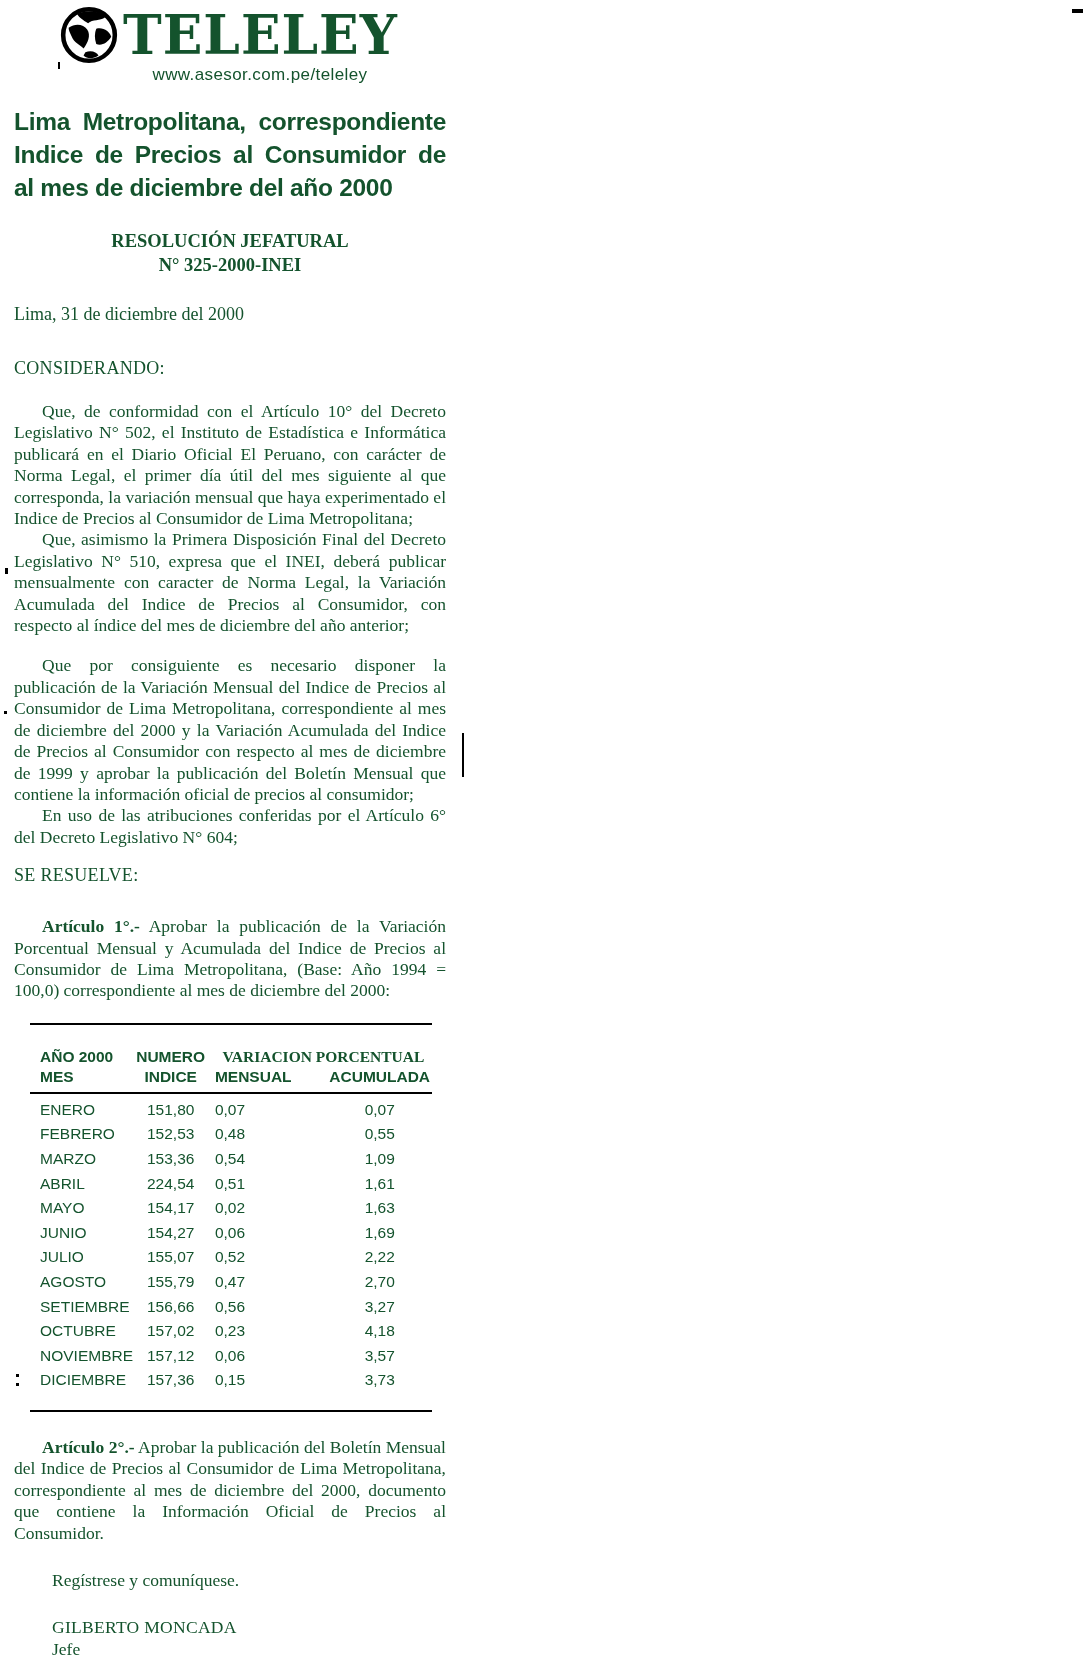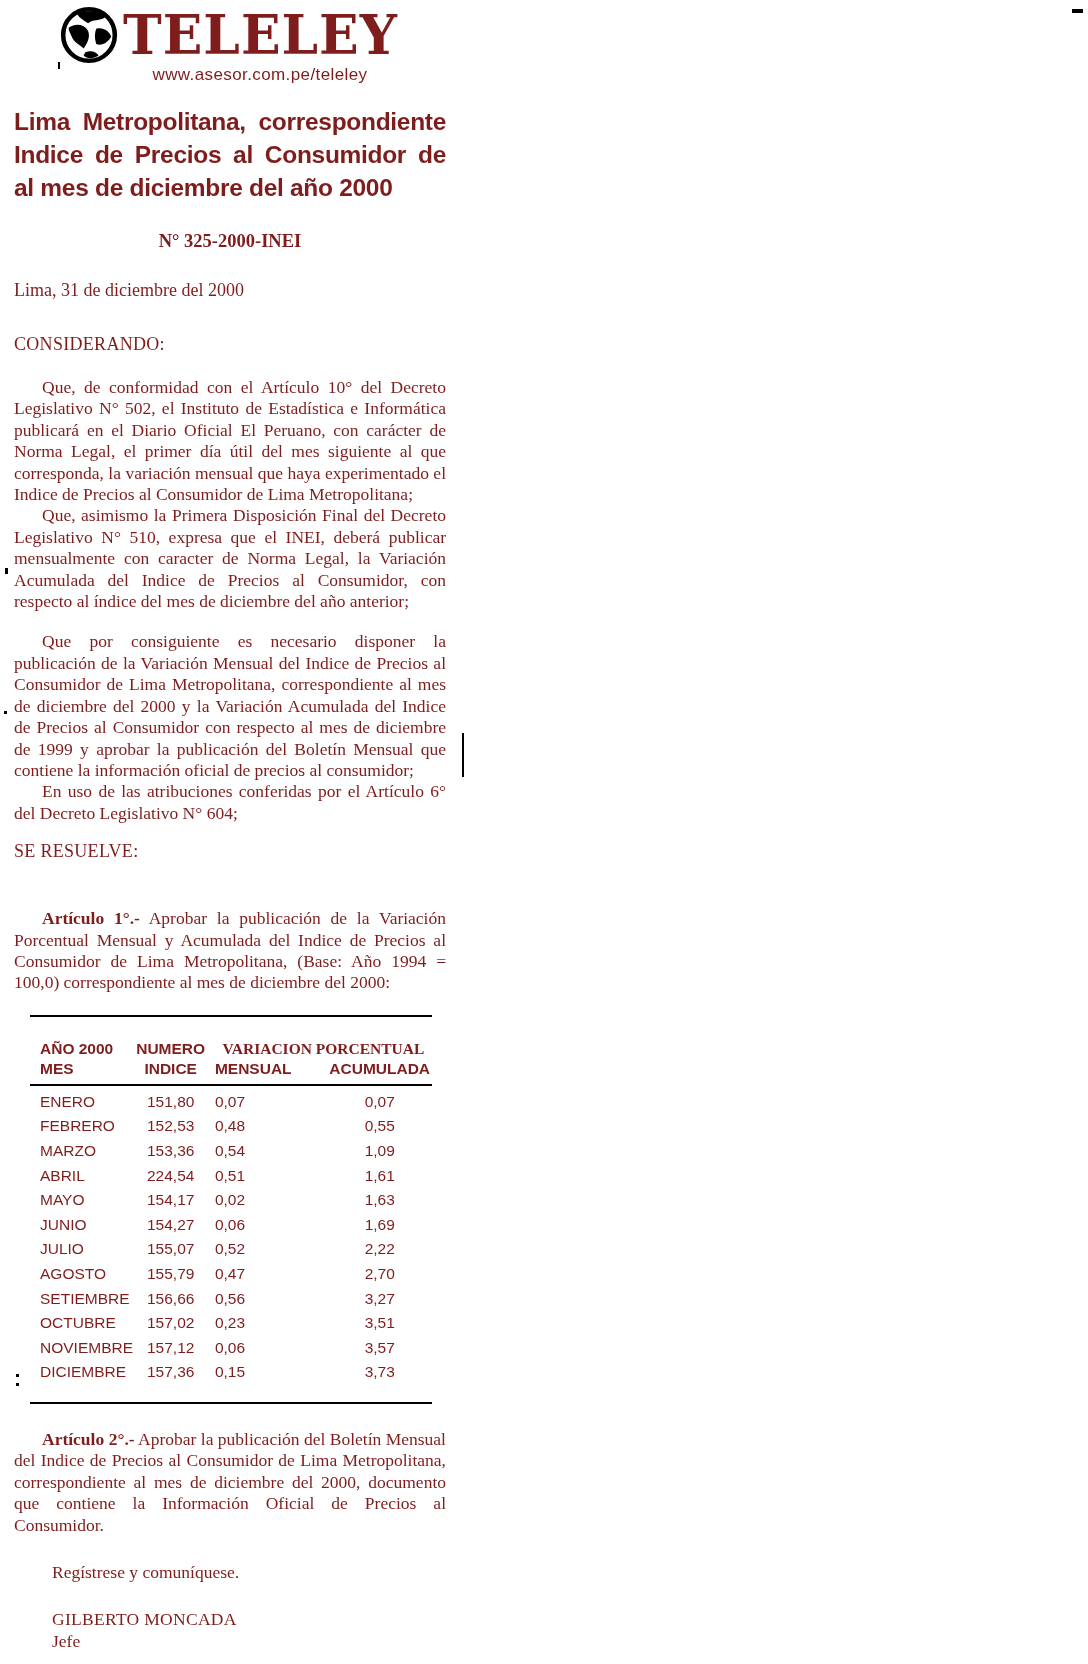--- a/index.html
+++ b/index.html
@@ -1,16 +1,16 @@
 <!DOCTYPE html>
 <html lang="es"><head>
 <meta charset="utf-8">
 <style>
   html,body{margin:0;padding:0;background:#fff;}
-  .page{position:relative;width:1088px;height:1664px;background:#fff;color:#7f1d1d;overflow:hidden;
+  .page{position:relative;width:1088px;height:1664px;background:#fff;color:#14532d;overflow:hidden;
         font-family:"Liberation Serif",serif;-webkit-font-smoothing:antialiased;}
   .content{position:absolute;left:14px;top:6px;width:432px;}
 
   
   .logo-block{margin-left:46px;width:336px;}
   .logo-row{display:flex;align-items:center;}
   .globe{width:58px;height:58px;flex:0 0 58px;margin-right:5px;}
   .logo-text{font-family:"DejaVu Serif",serif;font-weight:bold;font-size:52px;line-height:58px;
              letter-spacing:1px;transform:scaleY(1.04);transform-origin:center;}
   .logo-url{font-family:"Liberation Sans",sans-serif;font-size:17px;letter-spacing:.4px;
@@ -26,21 +26,21 @@
   .res-heading{margin-top:25px;text-align:center;font-weight:bold;font-size:18.5px;line-height:24px;}
   .dateline{margin-top:27px;font-size:18px;}
   .block-label{margin-top:33px;font-size:18px;letter-spacing:.3px;}
 
   
   .par{margin:0;font-size:17.5px;line-height:21.4px;text-align:justify;text-indent:28px;}
   .par-group{margin-top:22px;}
   .par-group + .par-group{margin-top:19px;}
   .bold{font-weight:bold;}
   .resolve-label{margin-top:17px;font-size:18px;letter-spacing:.3px;}
-  .article-par{margin-top:46px;}
+  .article-par{margin-top:30px;}
   .article2-par{margin-top:25px;}
 
   
   .ipc-table{margin-top:21px;margin-left:16px;width:402px;
              font-family:"Liberation Sans",sans-serif;font-size:15.5px;
              border-top:2.5px solid #000;border-bottom:2.5px solid #000;}
   .t-row{display:flex;}
   .c1{width:24%;text-align:left;padding-left:10px;box-sizing:border-box;}
   .c2{width:22%;text-align:center;}
   .c3{width:28%;text-align:left;}
@@ -99,20 +99,21 @@
     <h1 class="doc-title">
 
         <div class="title-line">Lima Metropolitana, correspondiente</div>
 
         <div class="title-line">Indice de Precios al Consumidor de</div>
 
         <div class="title-line">al mes de diciembre del año 2000</div>
       </h1>
 
     <div class="res-heading">
+      <div>RESOLUCIÓN JEFATURAL</div>
       <div>N° 325-2000-INEI</div>
     </div>
 
     <div class="dateline">Lima, 31 de diciembre del 2000</div>
 
     <div class="block-label">CONSIDERANDO:</div>
 
     <div class="par-group">
 
         <p class="par">Que, de conformidad con el Artículo 10° del Decreto Legislativo N° 502, el Instituto de Estadística e Informática publicará en el Diario Oficial El Peruano, con carácter de Norma Legal, el primer día útil del mes siguiente al que corresponda, la variación mensual que haya experimentado el Indice de Precios al Consumidor de Lima Metropolitana;</p>
@@ -207,21 +208,21 @@
             <div class="c1">SETIEMBRE</div>
             <div class="c2">156,66</div>
             <div class="c3">0,56</div>
             <div class="c4">3,27</div>
           </div>
 
           <div class="t-row">
             <div class="c1">OCTUBRE</div>
             <div class="c2">157,02</div>
             <div class="c3">0,23</div>
-            <div class="c4">3,51</div>
+            <div class="c4">4,18</div>
           </div>
 
           <div class="t-row">
             <div class="c1">NOVIEMBRE</div>
             <div class="c2">157,12</div>
             <div class="c3">0,06</div>
             <div class="c4">3,57</div>
           </div>
 
           <div class="t-row">

